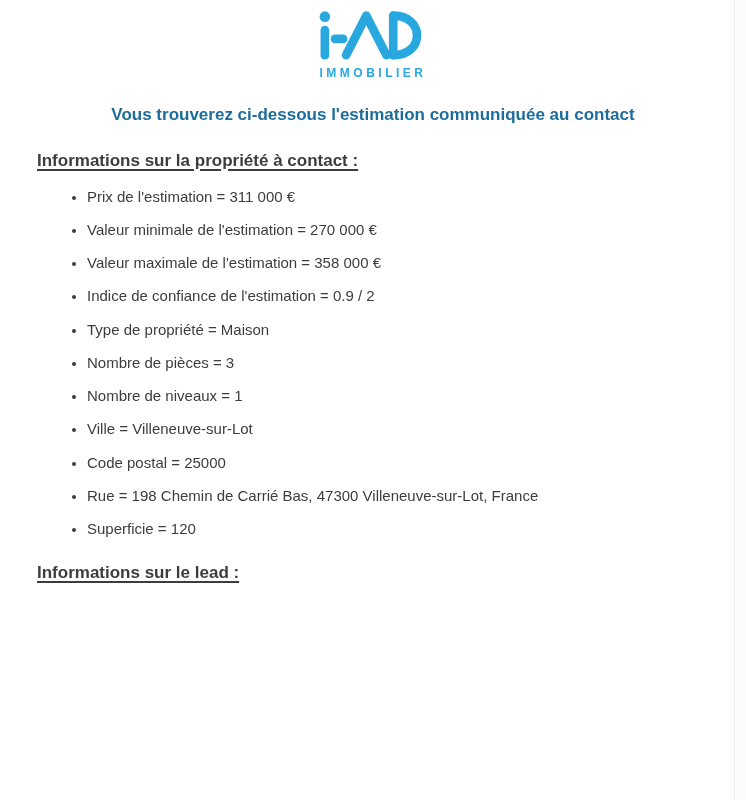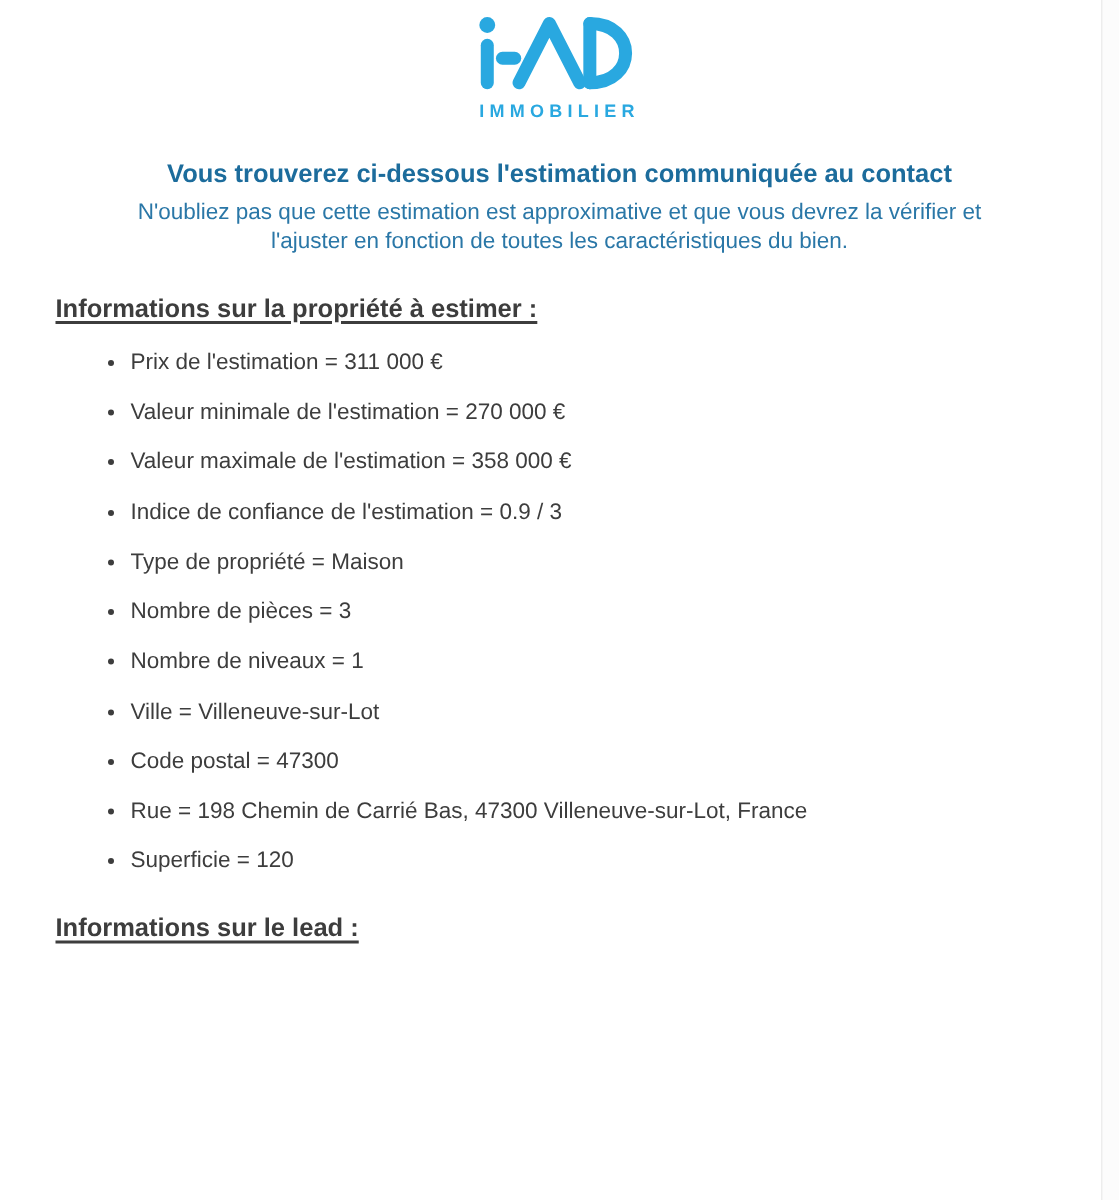--- a/index.html
+++ b/index.html
@@ -104,35 +104,34 @@
         <path d="M32 49 L53 8 L74 49"></path>
         <path d="M81 8 V49"></path>
         <path d="M81 8 C114 8 114 49 81 49"></path>
       </g>
     </svg>
     <span class="sr-only">iAD</span>
     <div class="logo-sub">IMMOBILIER</div>
   </div>
 
   <h1 class="title">Vous trouverez ci-dessous l'estimation communiquée au contact</h1>
-  <p class="subtitle">N'oubliez pas que cette estimation est approximative et que vous devrez la vérifier et l'ajuster en fonction de toutes les caractéristiques du bien.</p>
 
   <div class="content">
 
-    <h2 class="section-heading">Informations sur la propriété à estimer :</h2>
+    <h2 class="section-heading">Informations sur la propriété à contact :</h2>
     <ul class="info-list">
       <li>Prix de l'estimation = 311 000 €</li>
       <li>Valeur minimale de l'estimation = 270 000 €</li>
       <li>Valeur maximale de l'estimation = 358 000 €</li>
-      <li>Indice de confiance de l'estimation = 0.9 / 3</li>
+      <li>Indice de confiance de l'estimation = 0.9 / 2</li>
       <li>Type de propriété = Maison</li>
       <li>Nombre de pièces = 3</li>
       <li>Nombre de niveaux = 1</li>
       <li>Ville = Villeneuve-sur-Lot</li>
-      <li>Code postal = 47300</li>
+      <li>Code postal = 25000</li>
       <li>Rue = 198 Chemin de Carrié Bas, 47300 Villeneuve-sur-Lot, France</li>
       <li>Superficie = 120</li>
     </ul>
 
     <h2 class="section-heading">Informations sur le lead :</h2>
 
   </div>
 
   <div class="right-strip"></div>
 </div>

